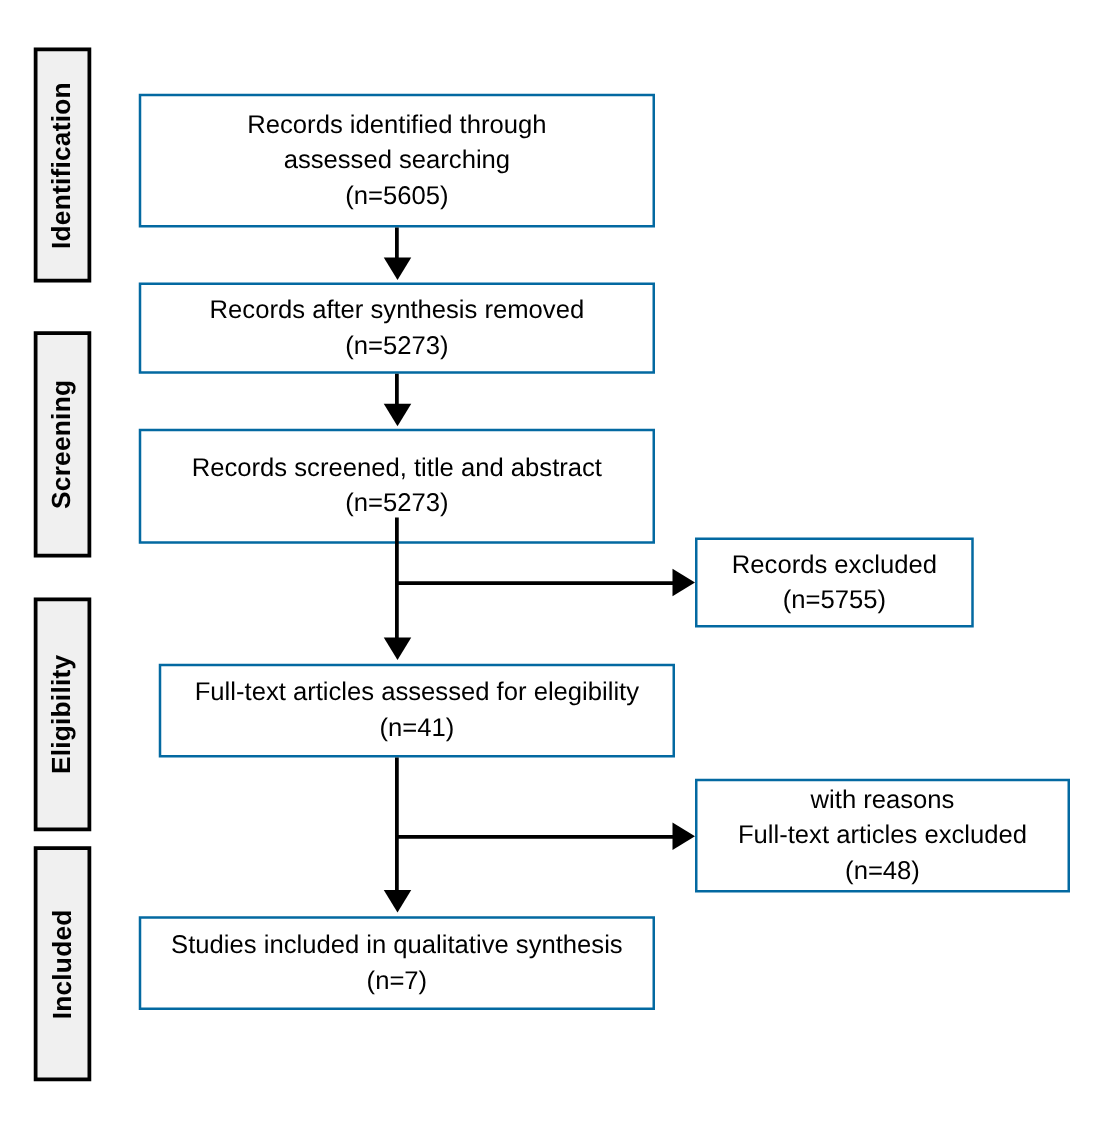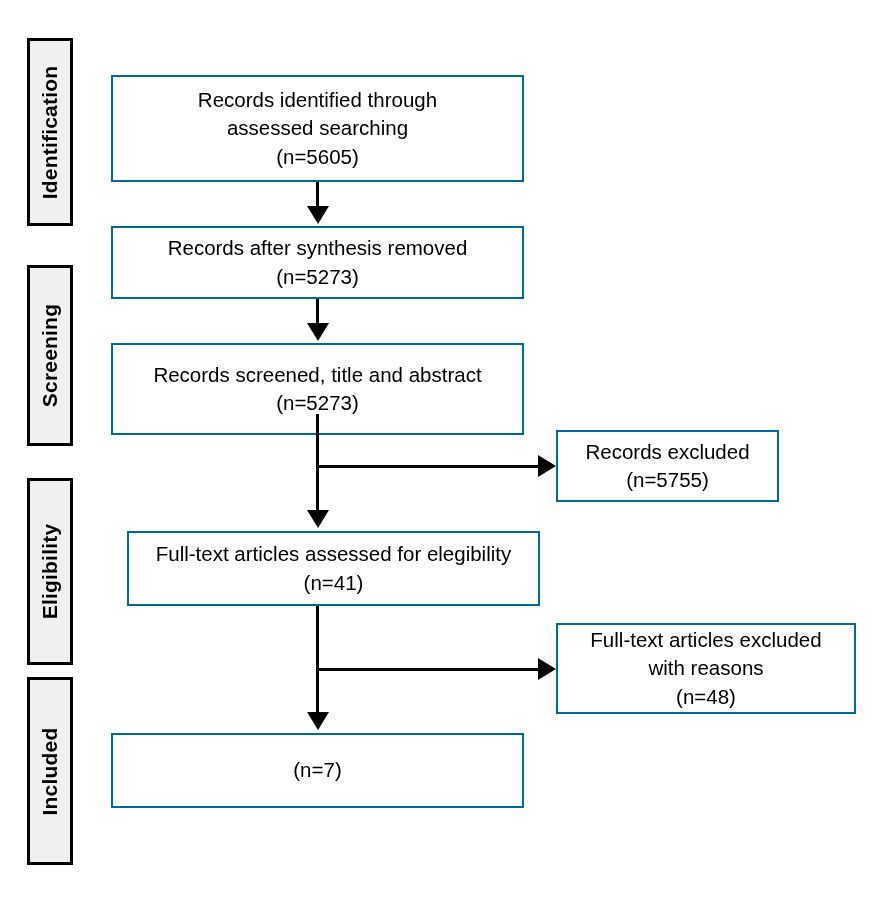--- a/index.html
+++ b/index.html
@@ -144,22 +144,23 @@
     <div class="line">(n=41)</div>
   </div>
 
   <div class="v-line" style="left:316px; top:606px; height:110px;"></div>
   <div class="arrow-down" style="left:307px; top:712px;"></div>
 
   <div class="h-line" style="left:316px; top:668px; width:226px;"></div>
   <div class="arrow-right" style="left:538px; top:658px;"></div>
 
   <div class="flow-box" style="left:556px; top:623px; width:300px; height:91px;">
+    <div class="line">with reasons</div>
     <div class="line">Full-text articles excluded</div>
-    <div class="line">with reasons</div>
     <div class="line">(n=48)</div>
   </div>
 
   <div class="flow-box" style="left:111px; top:733px; width:413px; height:75px;">
+    <div class="line">Studies included in qualitative synthesis</div>
     <div class="line">(n=7)</div>
   </div>
 
 </div>
 
 </body></html>

